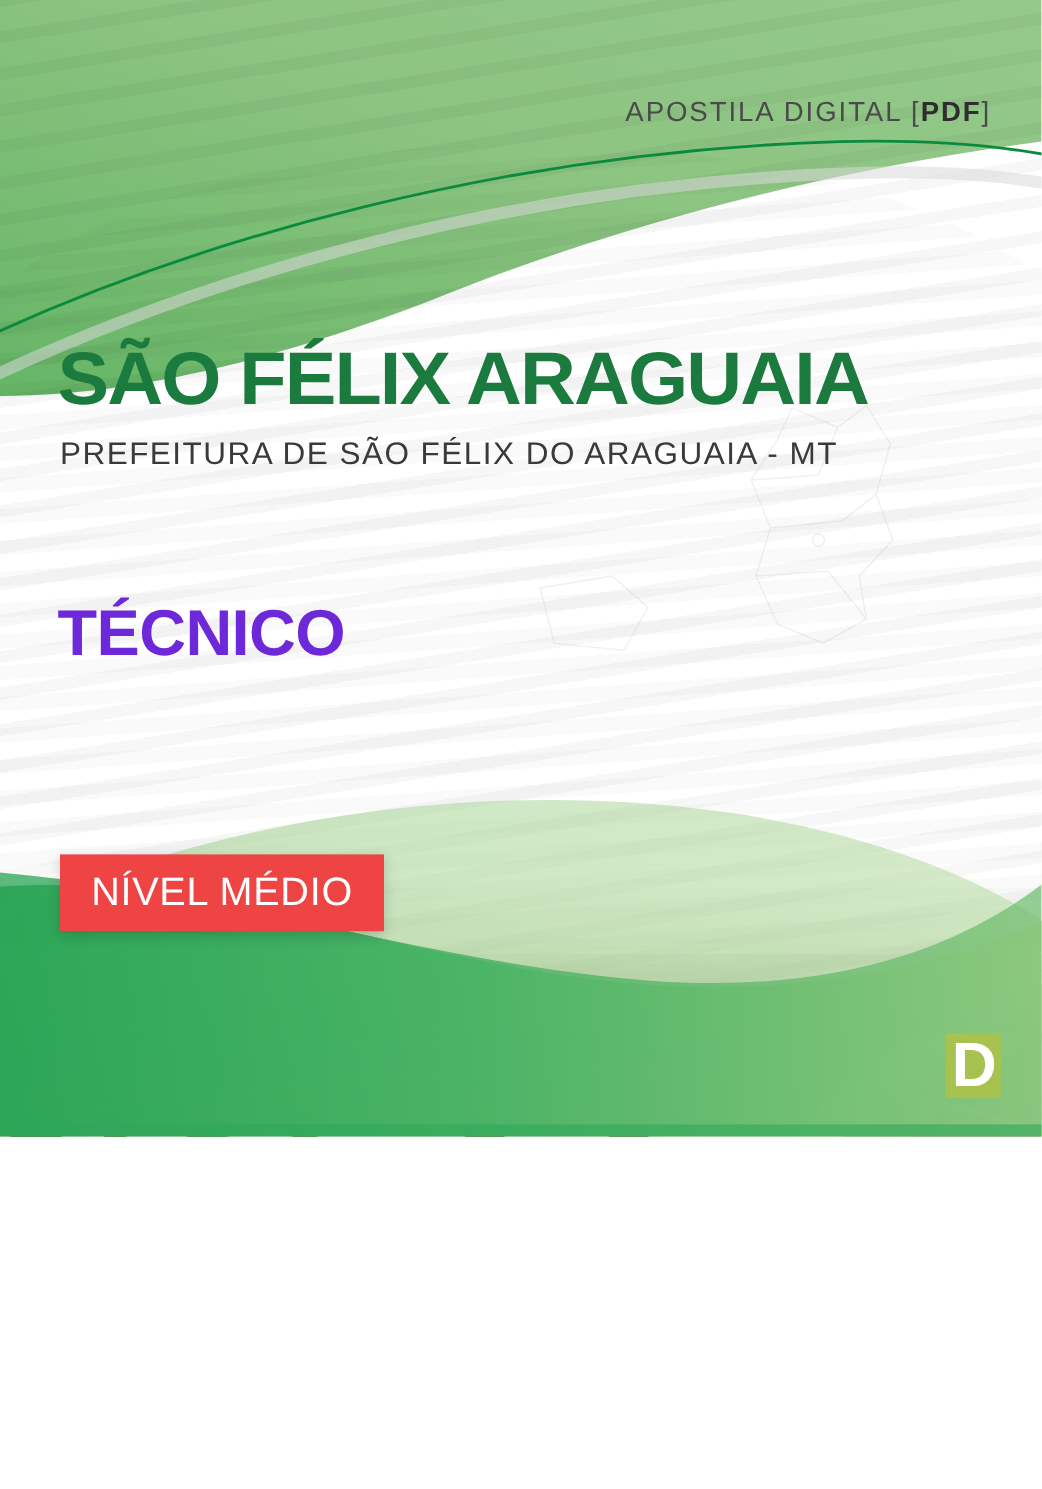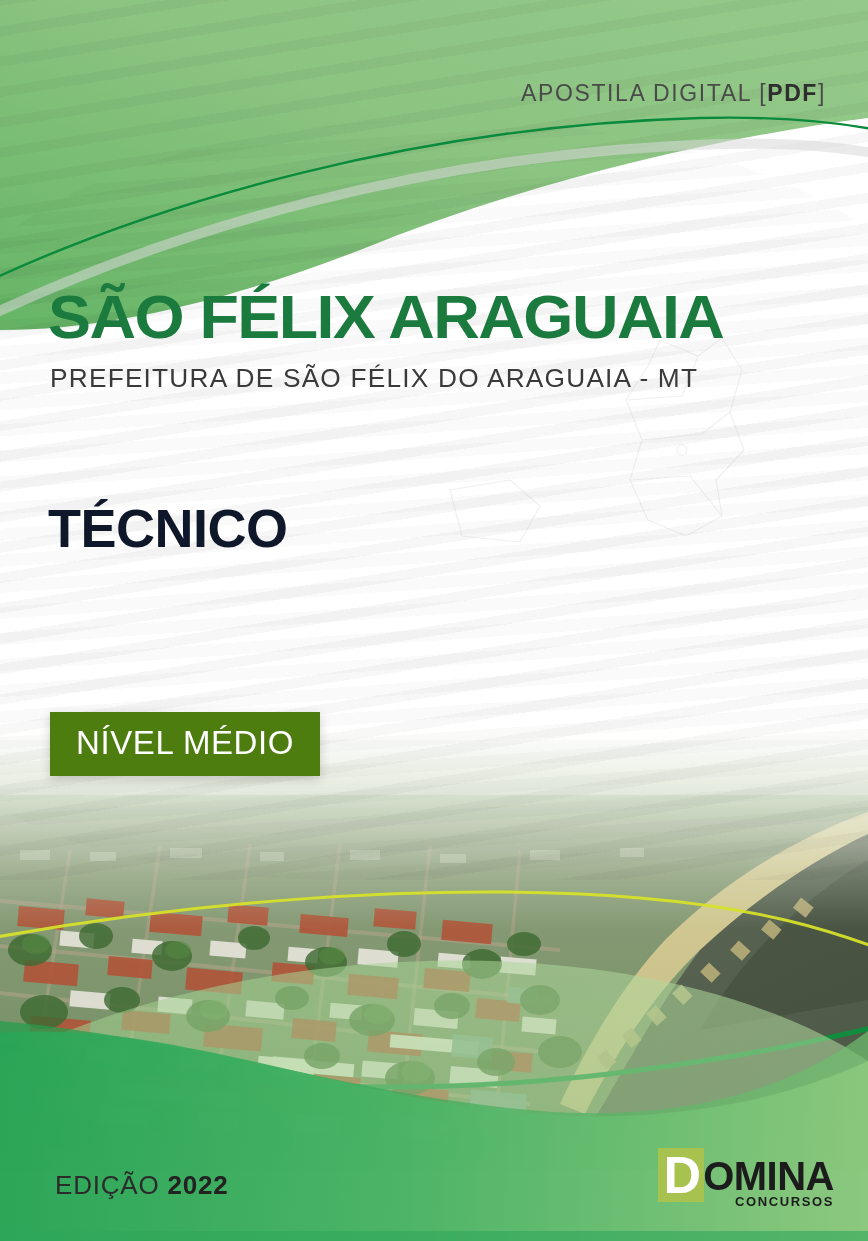--- a/index.html
+++ b/index.html
@@ -4,21 +4,21 @@
 <title>Apostila Digital - São Félix Araguaia</title>
 <style>
   html,body{margin:0;padding:0;background:#ffffff;}
   body{
     font-family:"Liberation Sans","DejaVu Sans",sans-serif;
     -webkit-font-smoothing:antialiased;
   }
   #cover{
     position:relative;
     width:868px;
-    height:1241px;
+    height:947px;
     overflow:hidden;
     background:#ffffff;
   }
 
   
   .layer{position:absolute;top:0;left:0;width:868px;height:1241px;pointer-events:none;}
 
   
   .wave-texture{
     position:absolute;left:0;top:0;width:868px;height:880px;
@@ -100,28 +100,28 @@
   .city-subtitle{
     position:absolute;left:50px;top:363px;
     font-size:26px;font-weight:400;letter-spacing:1.2px;
     color:#3a3a3a;white-space:nowrap;
     transform:scaleX(1.01);transform-origin:left center;
   }
 
   .role{
     position:absolute;left:48px;top:500px;
     font-size:54px;line-height:1.07;font-weight:800;
-    letter-spacing:-.5px;color:#0f172a;
+    letter-spacing:-.5px;color:#6d28d9;
     text-transform:uppercase;
   }
   .role div{white-space:nowrap;}
 
   .level-badge{
     position:absolute;left:50px;top:712px;
-    background:#4d7c0f;
+    background:#ef4444;
     color:#ffffff;
     font-size:33px;letter-spacing:.6px;font-weight:400;
     padding:12px 26px 14px 26px;
     display:inline-block;
     box-shadow:0 3px 10px rgba(0,0,0,.18);
     white-space:nowrap;
   }
 
   .edition{
     position:absolute;left:55px;bottom:40px;
@@ -411,26 +411,18 @@
 
   <div class="city-title">SÃO FÉLIX ARAGUAIA</div>
   <div class="city-subtitle">PREFEITURA DE SÃO FÉLIX DO ARAGUAIA - MT</div>
 
   <div class="role">
     <div>TÉCNICO</div>
   </div>
 
   <div class="level-badge">NÍVEL MÉDIO</div>
 
-  <div class="edition">
-    <span>EDIÇÃO</span>
-    <b>2022</b>
-  </div>
 
   <div class="logo">
     <div class="logo-d">D</div>
-    <div class="logo-right">
-      <div class="logo-omina">OMINA</div>
-      <div class="logo-concursos">CONCURSOS</div>
-    </div>
   </div>
 
 </div>
 
 </body></html>

